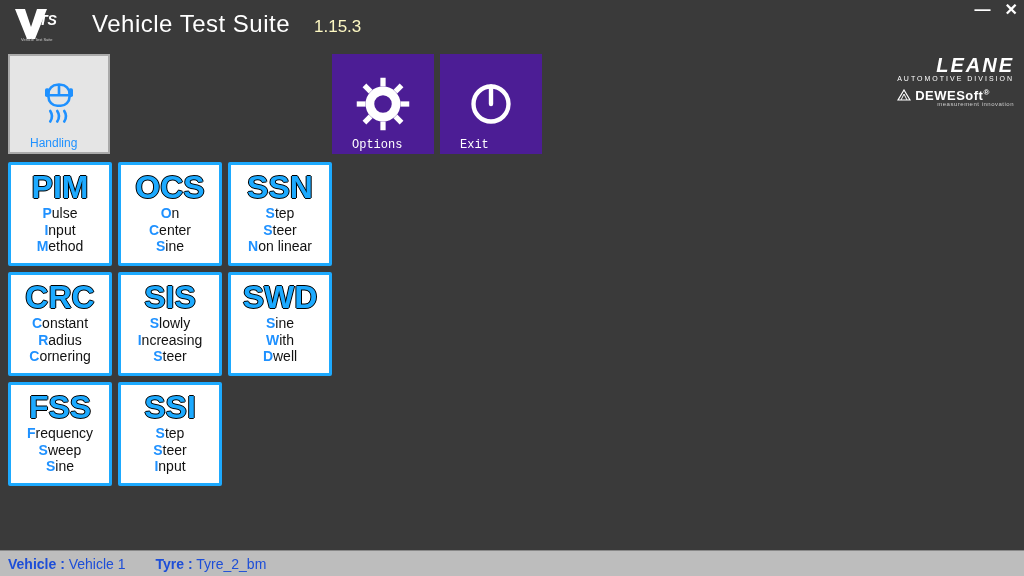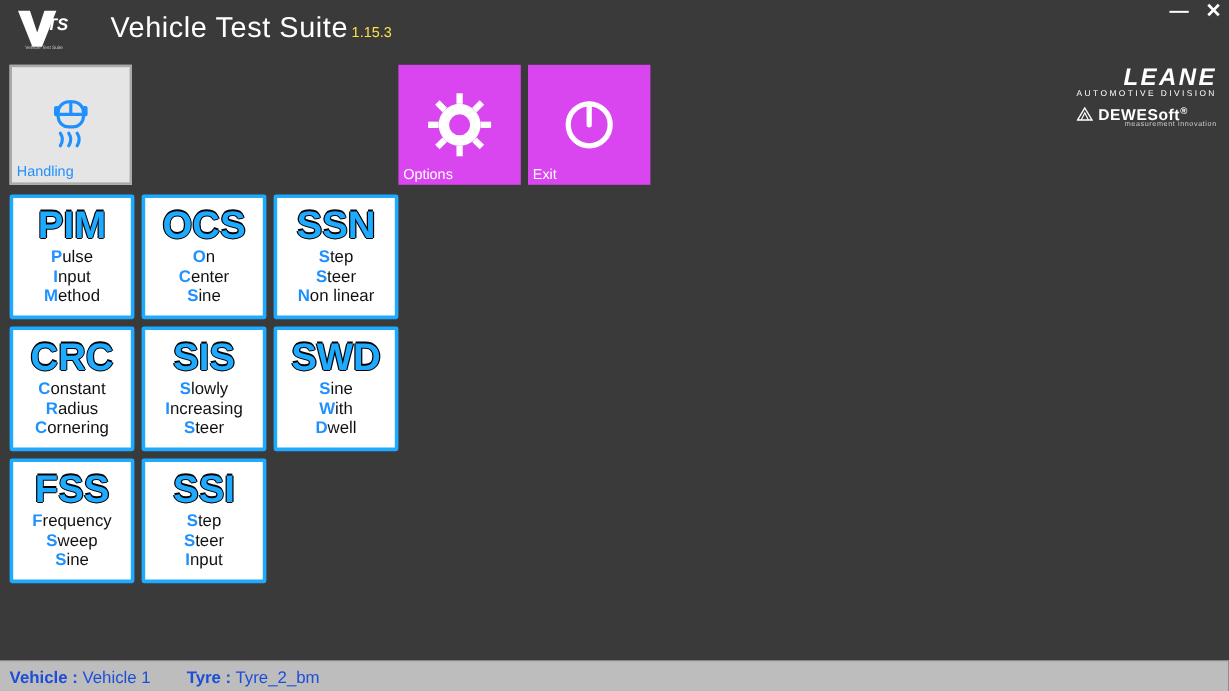--- a/index.html
+++ b/index.html
@@ -6,37 +6,37 @@
   html, body { width: 1024px; height: 576px; overflow: hidden; font-family: "Segoe UI", Arial, sans-serif; }
   body { background: #3a3a3a; display: flex; flex-direction: column; }
 
   
   .titlebar {
     display: flex; align-items: center; height: 48px; padding: 0 8px;
     color: #fff; position: relative;
   }
   .logo-box { width: 72px; display: flex; align-items: center; justify-content: center; text-decoration: underline; }
   .app-title { font-size: 24px; font-weight: 400; margin-left: 12px; letter-spacing: .5px; }
-  .app-version { font-size: 12px; margin-left: 3px; color: #fde047; align-self: center; padding-top: 6px; }
+  .app-version { font-size: 17px; margin-left: 24px; color: #fef9c3; align-self: center; padding-top: 6px; }
   .win-controls { position: absolute; right: 6px; top: 2px; display: flex; gap: 14px; color: #fff; }
   .win-controls span { font-size: 16px; line-height: 1; cursor: pointer; font-weight: bold; }
 
   
   .content { flex: 1; position: relative; padding: 6px 12px 8px 8px; }
   .tile {
     width: 102px; height: 100px; position: relative; color: #fff;
     display: flex; flex-direction: column; justify-content: center; align-items: center;
     cursor: pointer; user-select: none;
   }
   .tile .caption {
-    position: absolute; left: 4px; bottom: 2px; font-size: 12px;
+    position: absolute; left: 20px; bottom: 2px; font-size: 12px;
   }
   .tile-gray { background: #e5e5e5; border: 2px solid #aaa; }
   .tile-gray .caption { color: #1f91ff; }
-  .tile-blue { background: #d946ef; }
+  .tile-blue { background: #4c1d95; font-family: Liberation Mono, monospace; }
   .tile-blue .caption { color: #fff; }
 
   .top-tiles { display: flex; align-items: flex-start; }
   .top-tiles .spacer { width: 222px; }
 
   
   .brands { position: absolute; right: 10px; top: 6px; text-align: right; color: #fff; }
   .brand1 { font-size: 20px; font-weight: 700; letter-spacing: 2px; font-style: italic; }
   .brand1-sub { font-size: 7px; letter-spacing: 2px; margin-top:-2px; }
   .brand2 { font-size: 13px; font-weight: 700; letter-spacing: .5px; margin-top: 6px; display:flex; align-items:center; justify-content:flex-start; gap:4px;}

